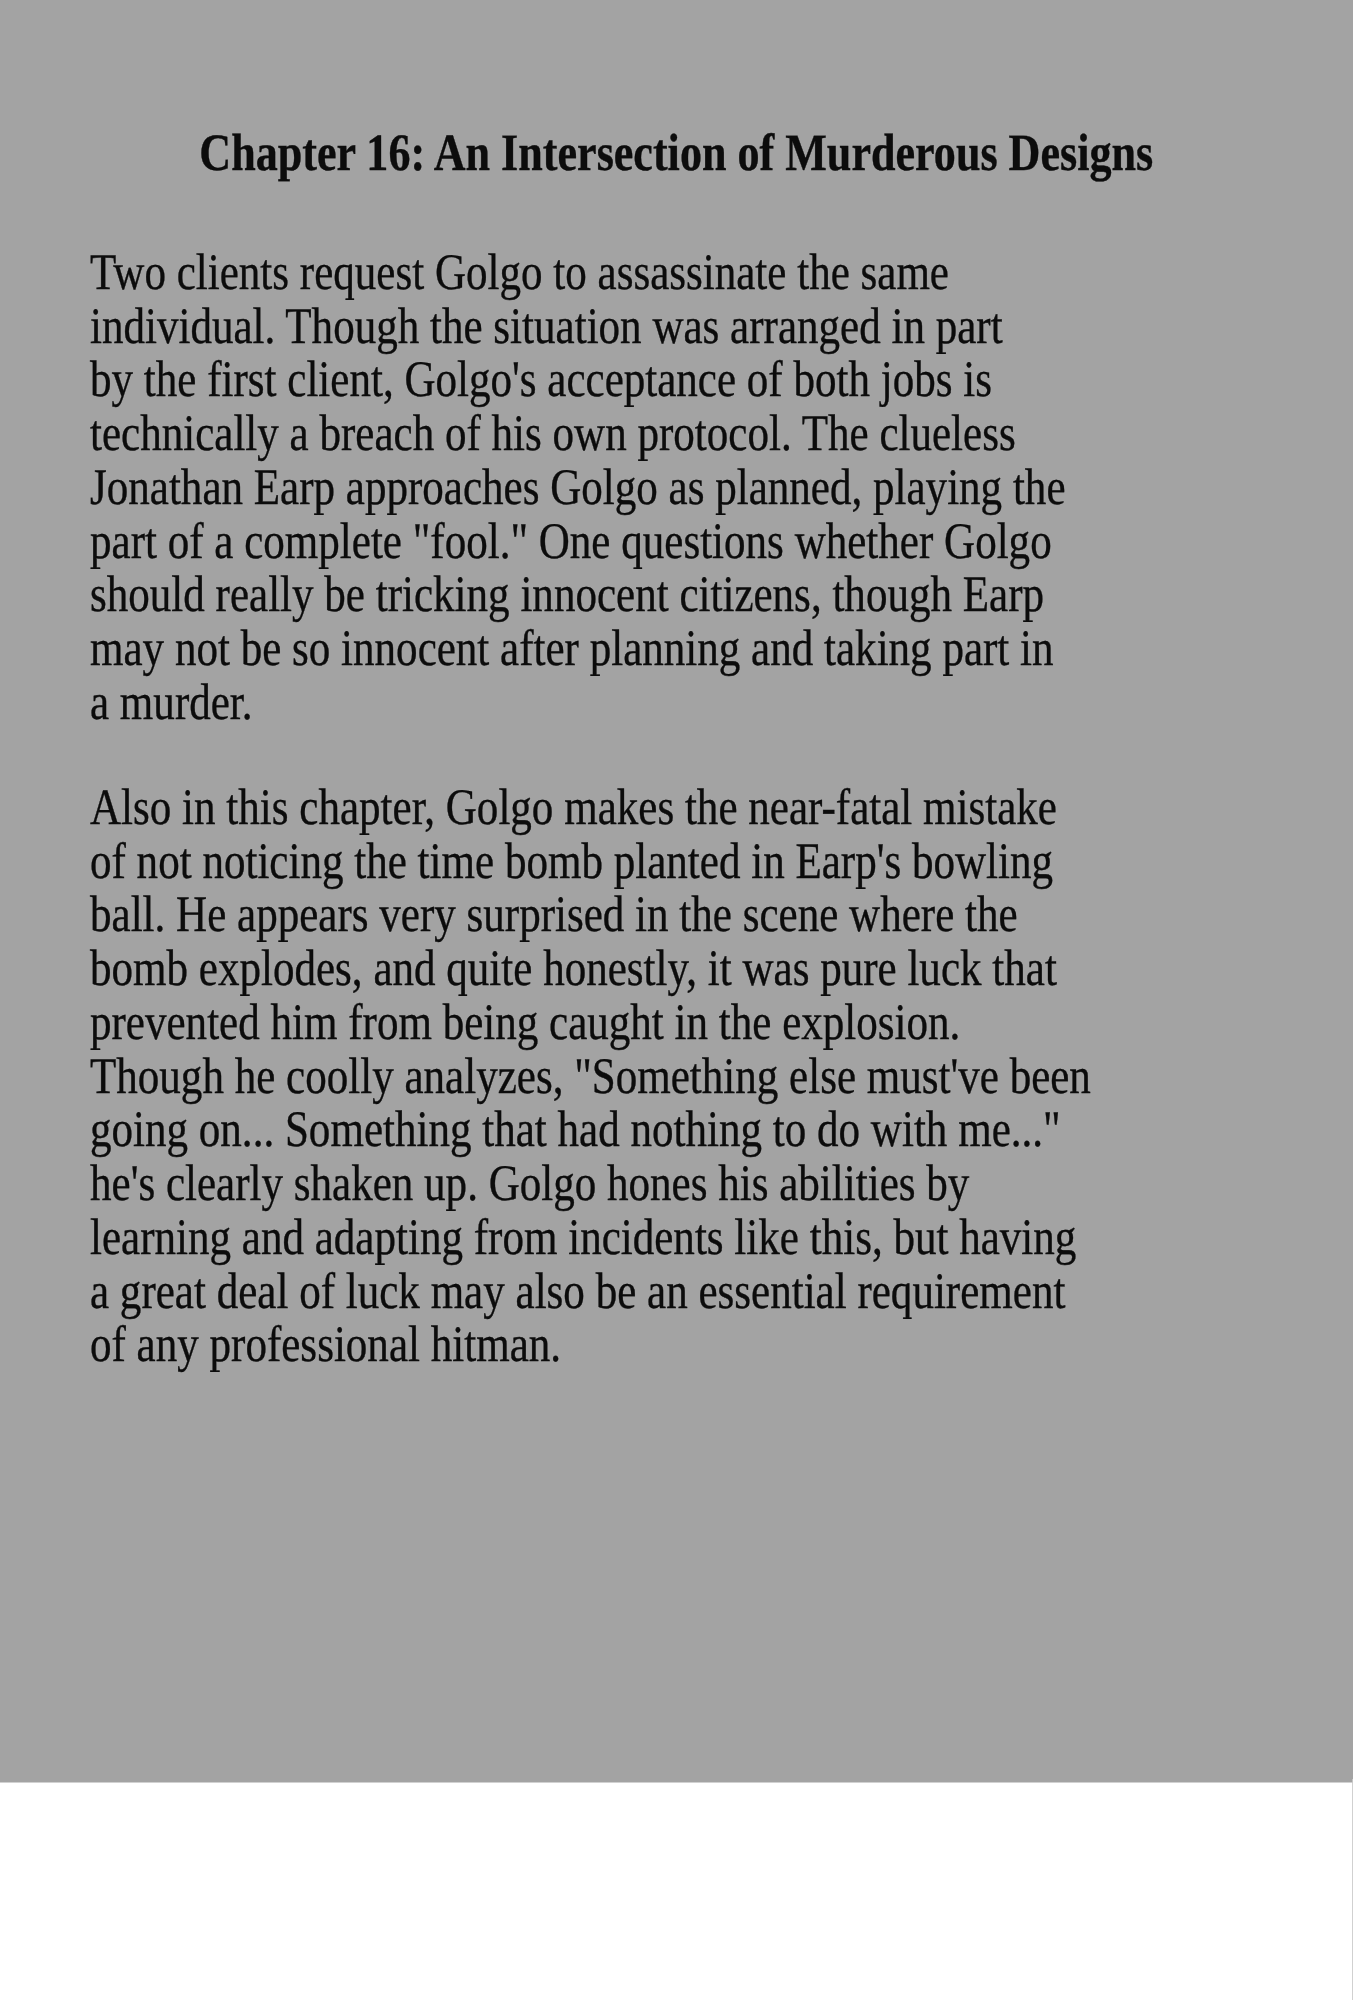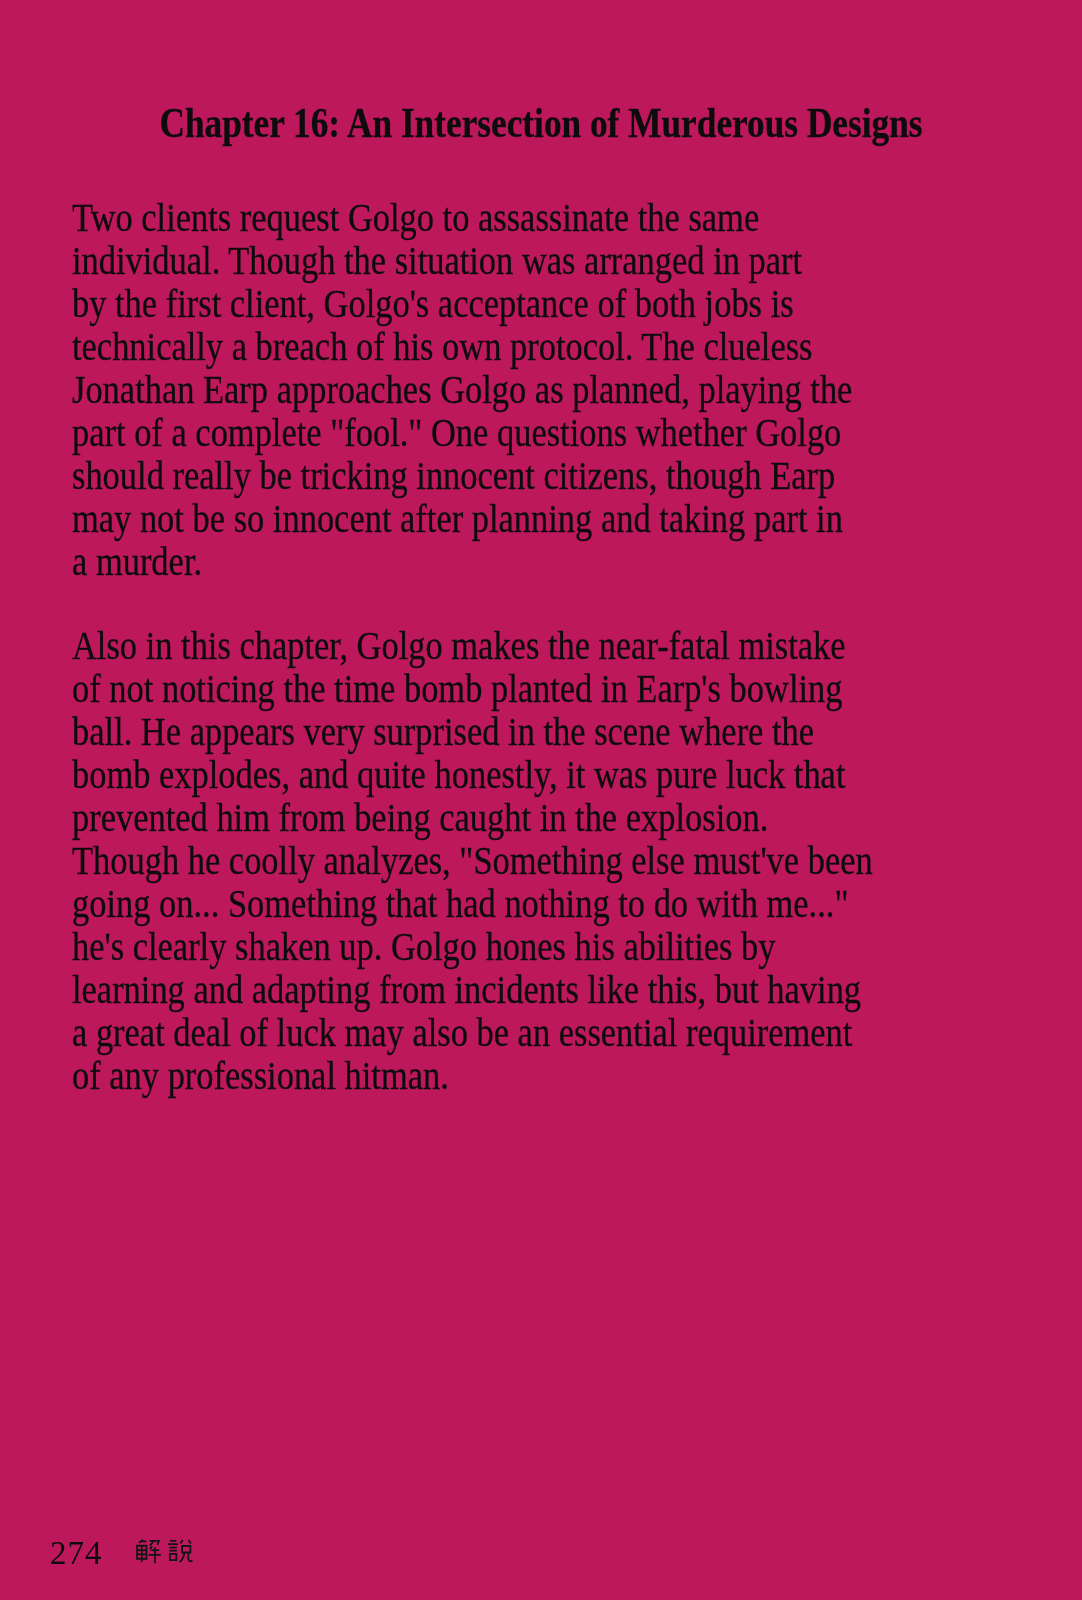--- a/index.html
+++ b/index.html
@@ -4,23 +4,23 @@
 <style>
   html, body { margin: 0; padding: 0; }
   body {
     width: 1082px; height: 1600px;
     background: #ffffff;
     color: #0c0c0c;
     font-family: "Liberation Serif", "DejaVu Serif", serif;
   }
   .page {
     position: relative;
-    width: 1082px; height: 1600px;
+    width: 1082px; height: 1426px;
     overflow: hidden;
-    background: #be185d;
+    background: #a3a3a3;
   }
   .chapter-title {
     position: absolute;
     top: 100px; left: 0;
     width: 1082px;
     text-align: center;
     font-size: 42px;
     line-height: 46px;
     font-weight: bold;
     white-space: nowrap;

